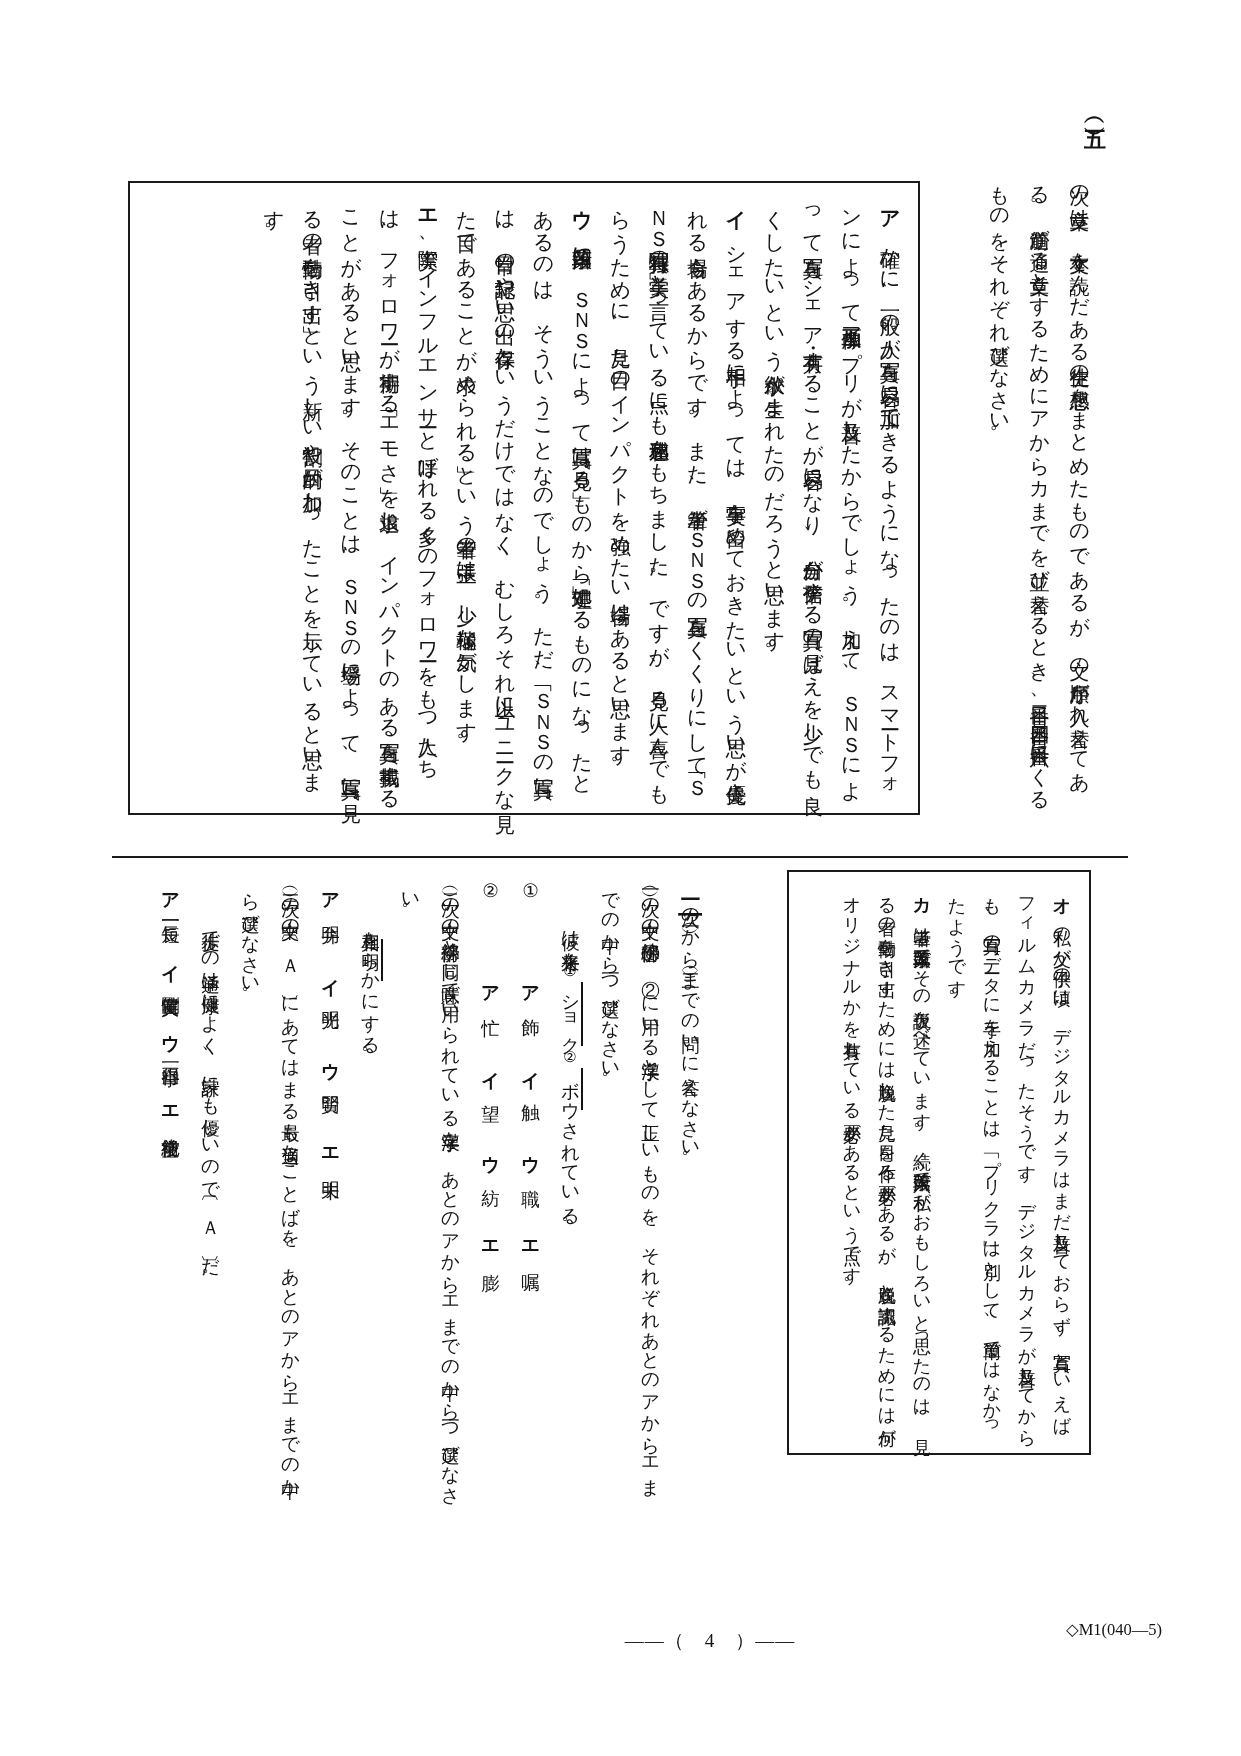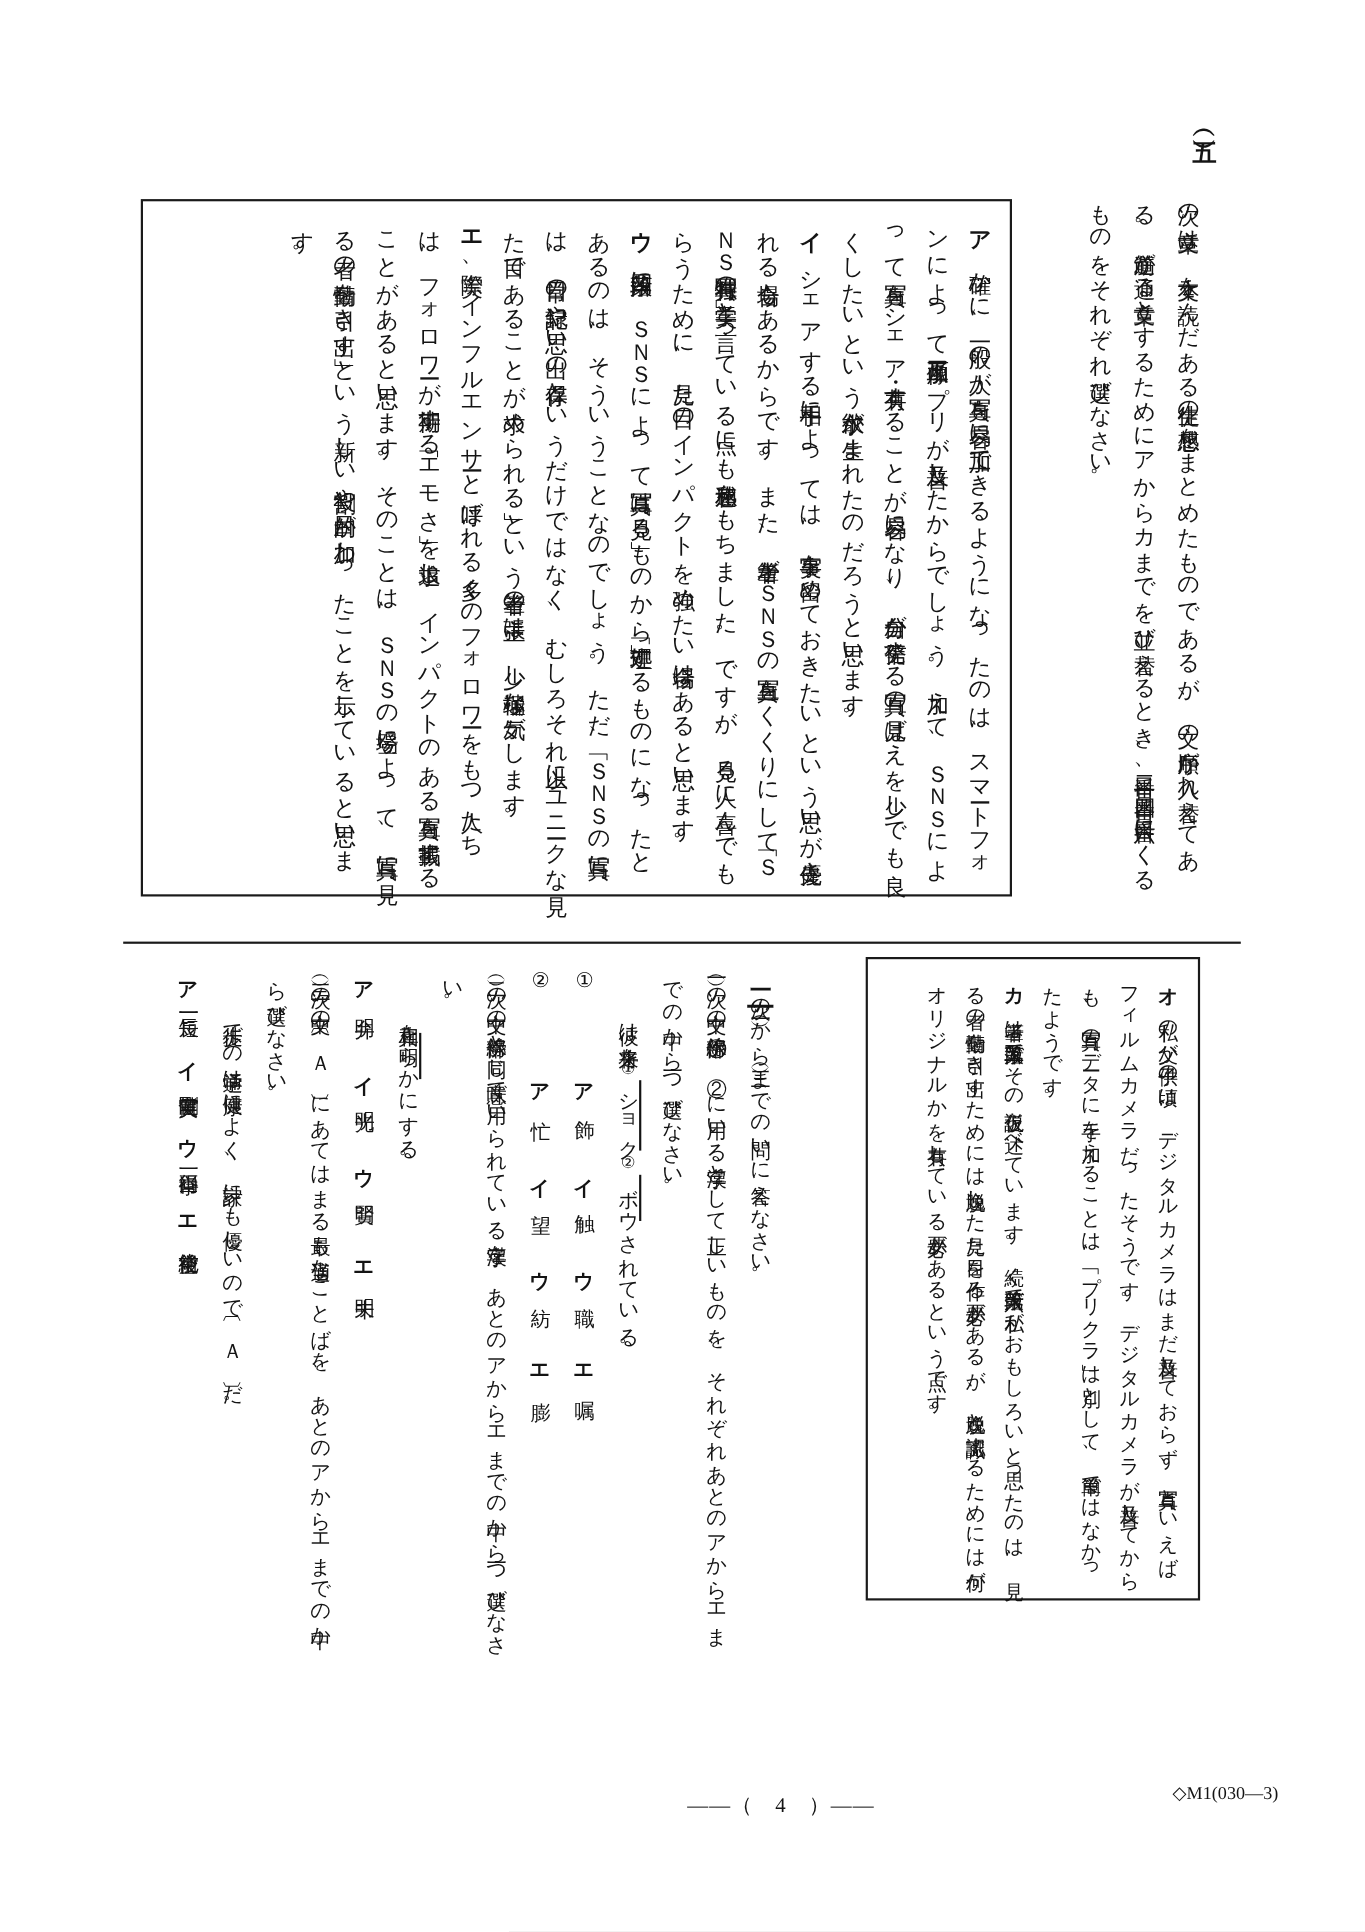--- a/index.html
+++ b/index.html
@@ -164,15 +164,15 @@
 
     <p><span class="sub-label">（三）</span><span>次の文中の〔　Ａ　〕にあてはまる最も適当なことばを、あとのアからエまでの中から選びなさい。</span></p>
     <p class="ex">徒歩での通学は健康によく、家計にも優しいので〔　Ａ　〕だ。</p>
     <p class="opts opts3">
       <span class="olabel">ア</span><span>一長一短</span><span class="olabel">イ</span><span>質実剛健</span><span class="olabel">ウ</span><span>一挙両得</span><span class="olabel">エ</span><span>空前絶後</span>
     </p>
 
   </div>
 
   <div class="footer-page">——（　4　）——</div>
-  <div class="doc-code">◇M1(030—3)</div>
+  <div class="doc-code">◇M1(040—5)</div>
 
 </div>
 
 </body></html>

